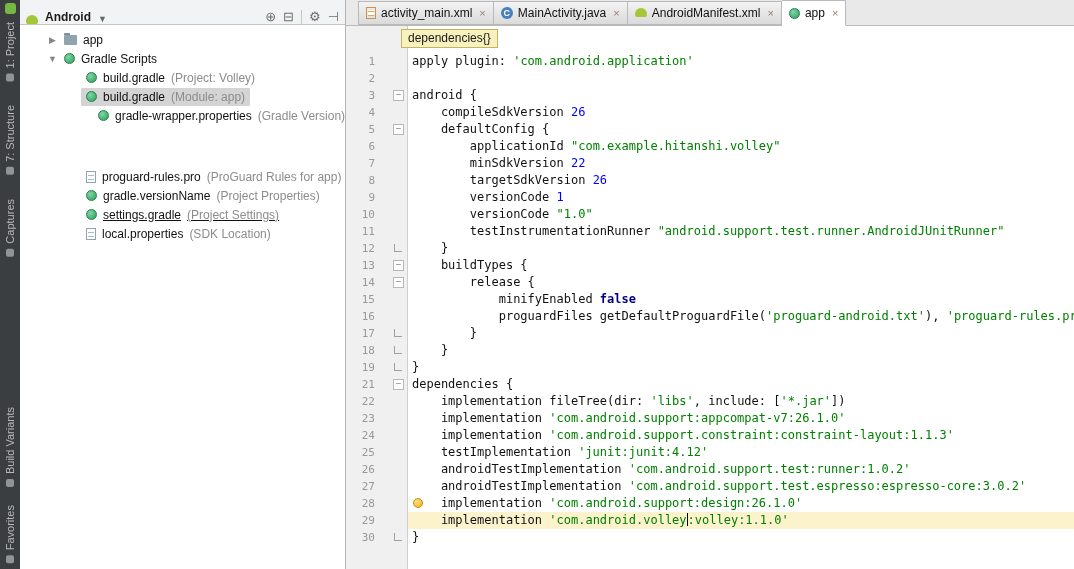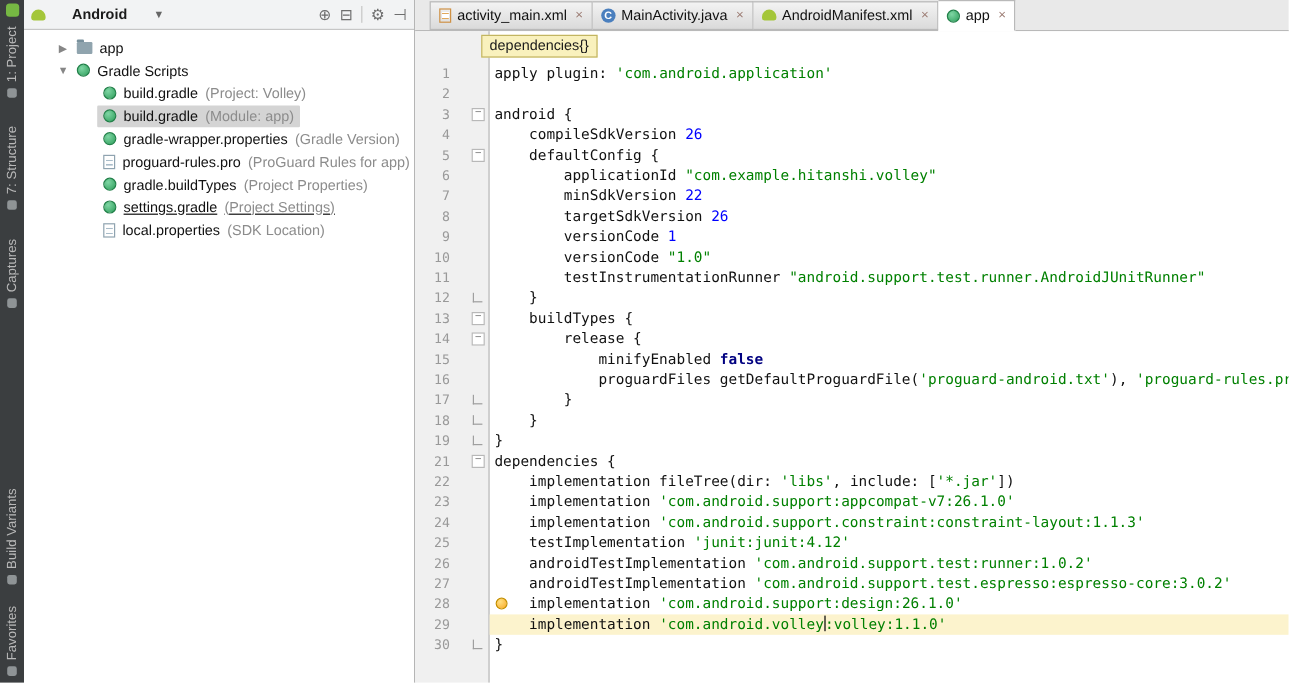--- a/index.html
+++ b/index.html
@@ -10,21 +10,21 @@
   
   .stripe{width:20px;flex:none;background:#3b3e40;display:flex;flex-direction:column;align-items:center;padding:3px 0 6px 0}
   .stripe-logo{width:11px;height:11px;border-radius:3px;background:#76b843;margin-bottom:8px;flex:none}
   .stripe-grp{display:flex;flex-direction:column;align-items:center;gap:24px}
   .stripe-flex{flex:1}
   .stripe-btn{writing-mode:vertical-rl;transform:rotate(180deg);color:#b8b8b8;font-size:11px;display:flex;align-items:center;gap:5px;cursor:default;white-space:nowrap}
   .s-icon{width:8px;height:8px;background:#8f9496;border-radius:2px;display:inline-block;flex:none}
 
   
   .project{width:325px;flex:none;background:#fff;display:flex;flex-direction:column;overflow:hidden}
-  .p-header{height:25px;flex:none;background:#f2f3f4;border-bottom:1px solid #c6c6c6;display:flex;align-items:center;padding:0 6px;gap:22px}
+  .p-header{height:25px;flex:none;background:#f2f3f4;border-bottom:1px solid #c6c6c6;display:flex;align-items:flex-end;padding:0 6px;gap:7px}
   .android-ic{width:12px;height:9px;background:#a4c639;border-radius:6px 6px 2px 2px;flex:none}
   .p-title{font-weight:bold;color:#1a1a1a}
   .chev{color:#666;font-size:9px}
   .h-icons{margin-left:auto;display:flex;align-items:center;gap:7px;color:#6e6e6e;font-size:13px}
   .h-divider{width:1px;height:14px;background:#c6c6c6}
   .tree{padding-top:5px;flex:1;overflow:hidden}
   .row{height:19px;display:flex;align-items:center;white-space:nowrap}
   .row .arrow{width:13px;flex:none;text-align:center;color:#868686;font-size:9px}
   .row-content{display:inline-flex;align-items:center;gap:6px;padding:0 5px;height:18px;border-radius:1px}
   .row.selected .row-content{background:#d4d4d4}
@@ -132,41 +132,41 @@
           </span>
         </div>
         <div class="row selected" style="padding-left: 48px;">
           <span class="arrow"></span>
           <span class="row-content">
             <span class="i-gradle"></span>
             <span>build.gradle</span>
             <span class="ann">(Module: app)</span>
           </span>
         </div>
-        <div class="row" style="padding-left: 48px;">
+        <div class="row" style="padding-left: 60px;">
           <span class="arrow"></span>
           <span class="row-content">
             <span class="i-gradle"></span>
             <span>gradle-wrapper.properties</span>
             <span class="ann">(Gradle Version)</span>
           </span>
         </div>
-        <div class="row" style="padding-left: 48px;">
+        <div class="row" style="padding-left: 48px; margin-top: 42px;">
           <span class="arrow"></span>
           <span class="row-content">
             <span class="i-file"></span>
             <span>proguard-rules.pro</span>
             <span class="ann">(ProGuard Rules for app)</span>
           </span>
         </div>
         <div class="row" style="padding-left: 48px;">
           <span class="arrow"></span>
           <span class="row-content">
             <span class="i-gradle"></span>
-            <span>gradle.buildTypes</span>
+            <span>gradle.versionName</span>
             <span class="ann">(Project Properties)</span>
           </span>
         </div>
         <div class="row" style="padding-left: 48px; text-decoration: underline;">
           <span class="arrow"></span>
           <span class="row-content">
             <span class="i-gradle"></span>
             <span>settings.gradle</span>
             <span class="ann">(Project Settings)</span>
           </span>

